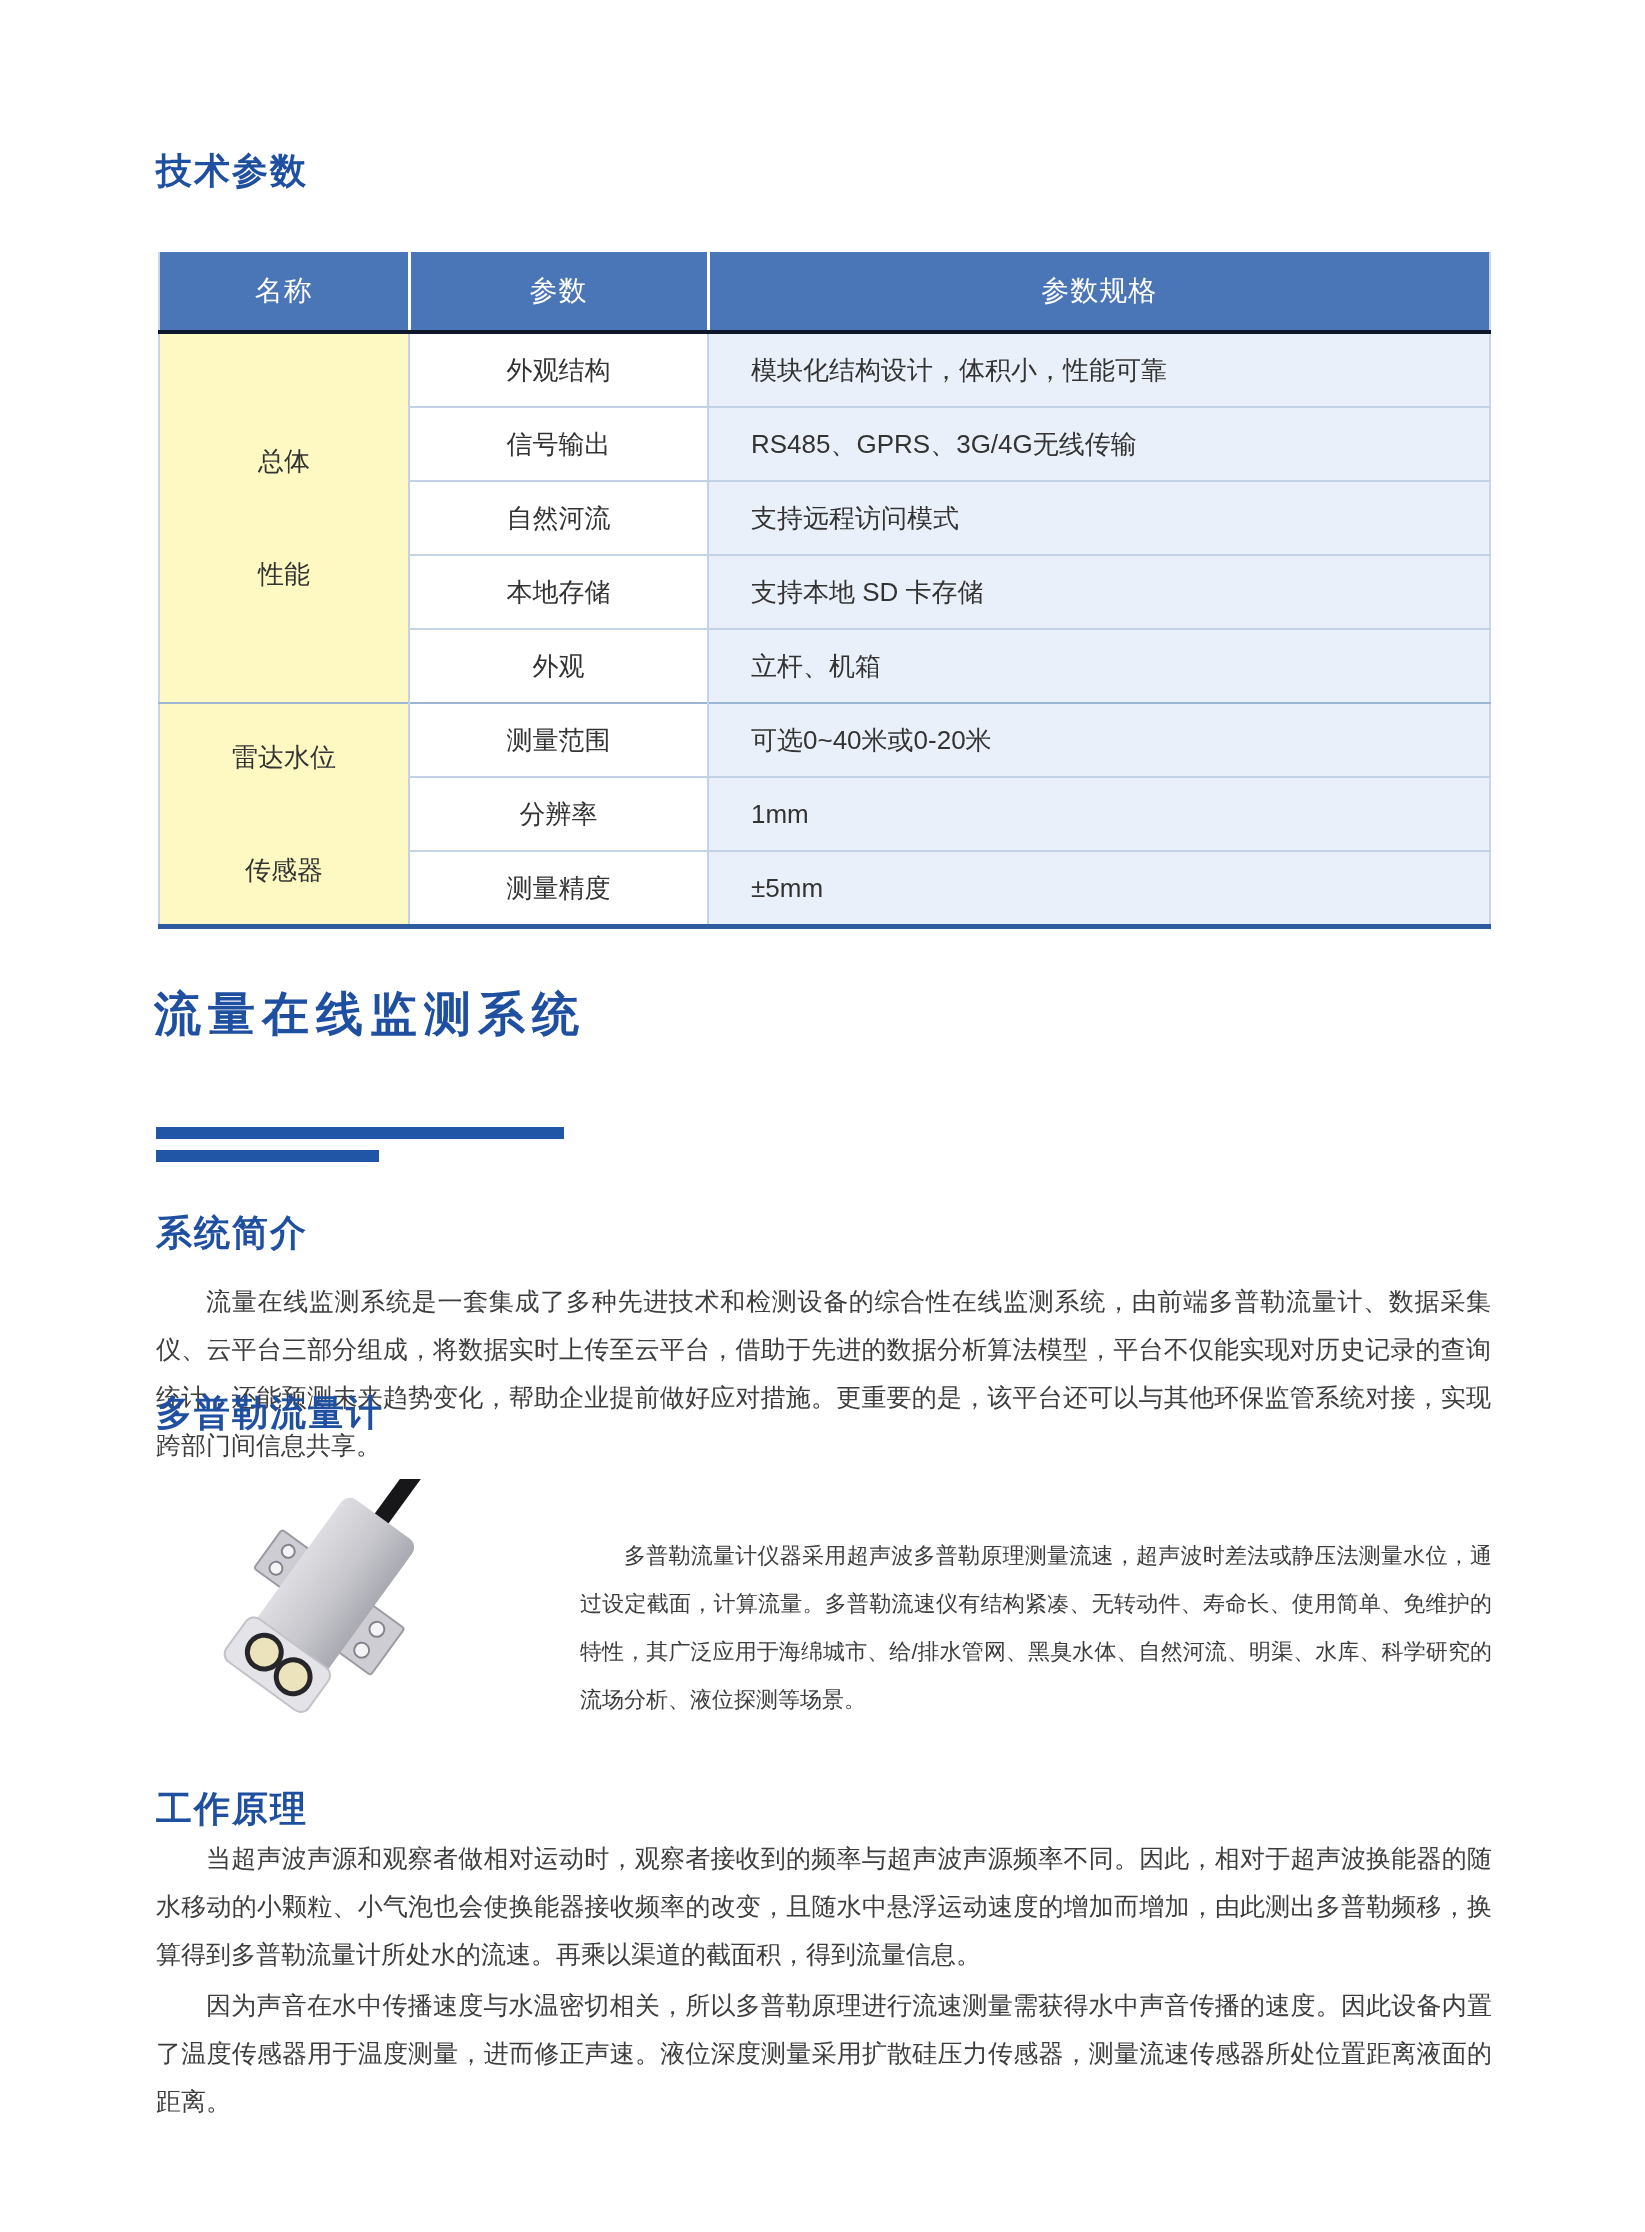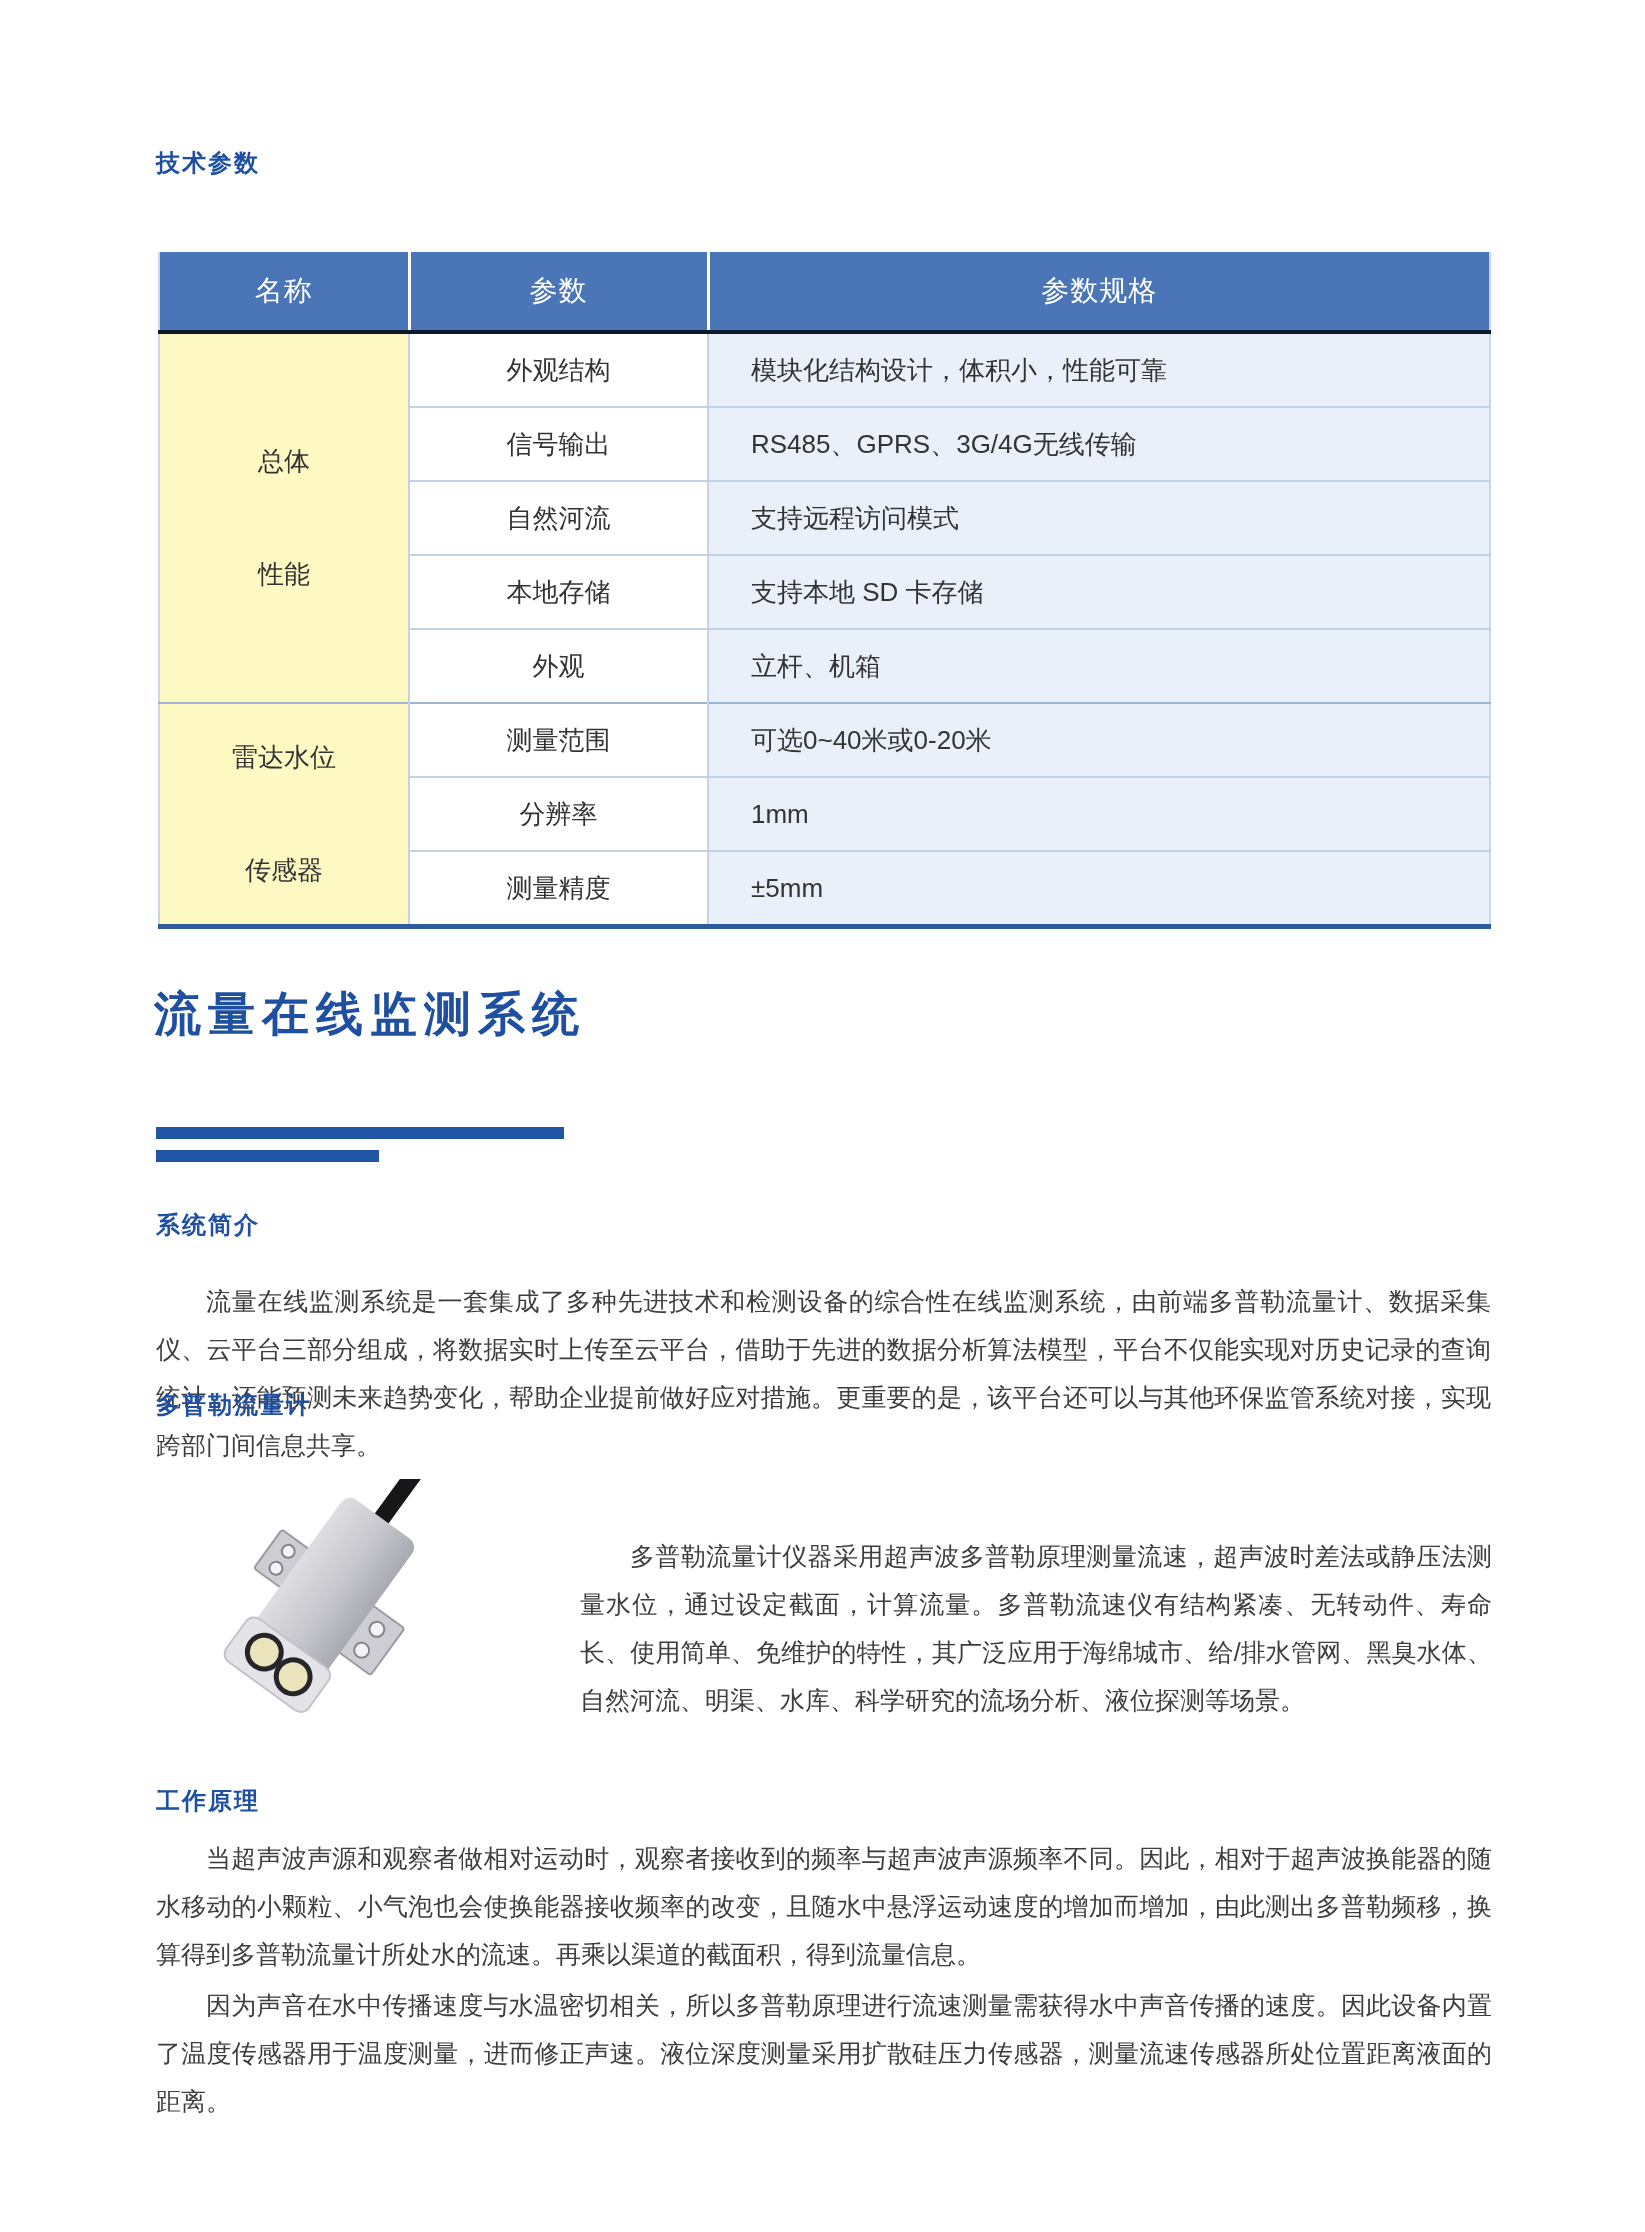--- a/index.html
+++ b/index.html
@@ -1,19 +1,19 @@
 <!DOCTYPE html>
 <html><head>
 <meta charset="utf-8">
 <style>
   html,body{margin:0;padding:0;background:#ffffff;}
   body{width:1646px;height:2233px;position:relative;font-family:"Liberation Sans","DejaVu Sans",sans-serif;}
   .page{position:absolute;left:0;top:0;width:1646px;height:2233px;background:#ffffff;overflow:hidden;}
 
-  .sec-heading{position:absolute;left:156px;margin:0;font-size:24px;font-weight:bold;color:#1e4fa0;letter-spacing:2px;}
+  .sec-heading{position:absolute;left:156px;margin:0;font-size:36px;font-weight:bold;color:#1e4fa0;letter-spacing:2px;}
   #h-tech{top:147px;}
   #h-intro{top:1209px;}
   #h-doppler{top:1389px;}
   #h-principle{top:1785px;}
 
   #main-title{position:absolute;left:154px;top:983px;margin:0;font-size:47px;font-weight:bold;color:#1e4fa0;letter-spacing:7px;}
   .bar{position:absolute;left:156px;background:#2156a6;height:12px;}
   #bar1{top:1127px;width:408px;}
   #bar2{top:1150px;width:223px;}
 
@@ -29,21 +29,21 @@
   td.name{background:#fef9c3;text-align:center;border-right:2px solid #c3d2e6;}
   td.param{background:#ffffff;text-align:center;border-right:2px solid #c3d2e6;}
   td.spec{background:#e9f0f9;text-align:left;padding-left:42px;}
   #tech-table tbody tr + tr td{border-top:2px solid #c3d2e6;}
   #tech-table tbody tr.group-start td{border-top:2px solid #9fb5d4;}
   .name-stack{display:flex;flex-direction:column;align-items:center;gap:78px;}
 
   
   .body-p{position:absolute;margin:0;font-size:25px;line-height:48px;color:#3d3d3d;text-align:justify;text-indent:2em;}
   #p-intro{left:156px;top:1277px;width:1335px;}
-  #p-doppler{left:580px;top:1532px;width:912px;font-size:25px;}
+  #p-doppler{left:580px;top:1532px;width:912px;font-size:22px;}
   #p-principle-1{left:156px;top:1834px;width:1336px;}
   #p-principle-2{left:156px;top:1981px;width:1336px;}
 
   
   #device-figure{position:absolute;left:195px;top:1479px;width:239px;height:269px;margin:0;}
 </style>
 </head>
 <body>
 
 <div class="page">

